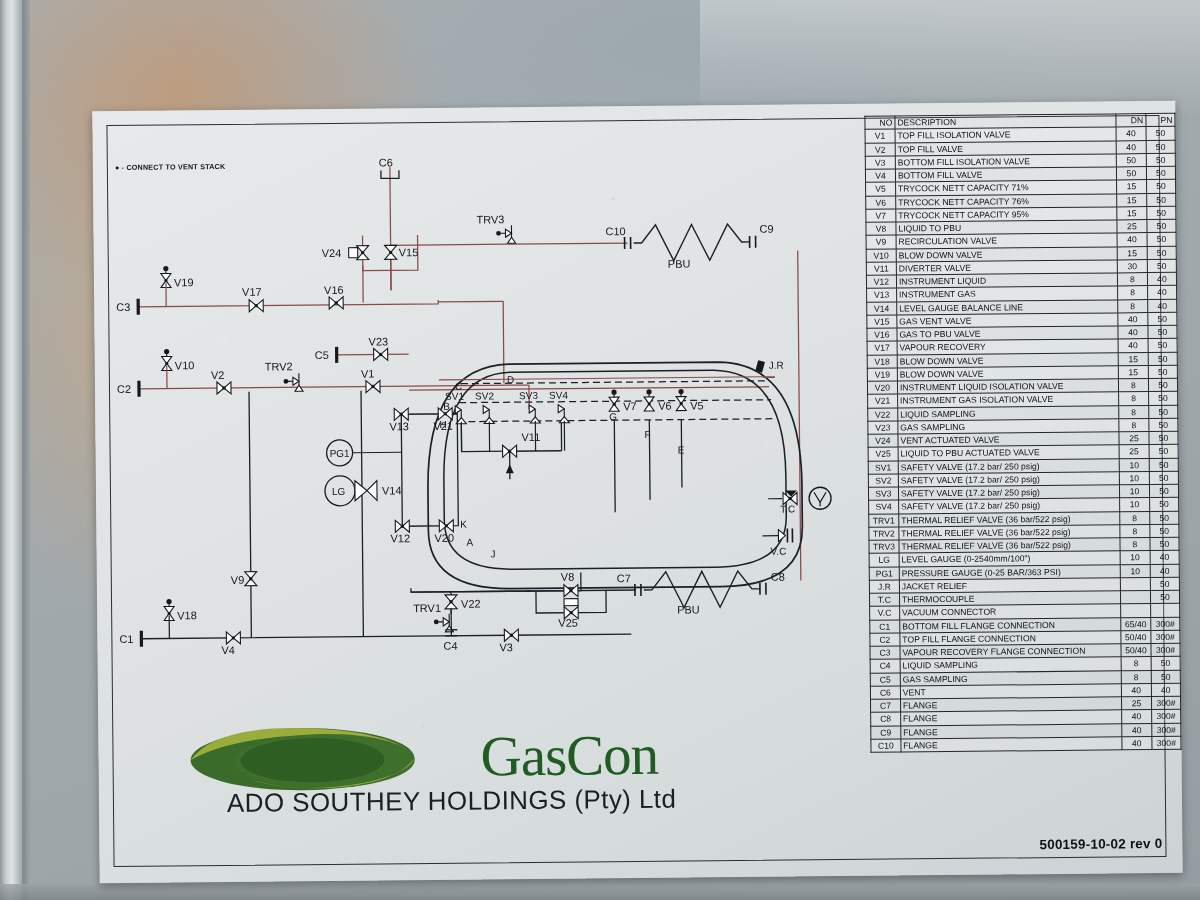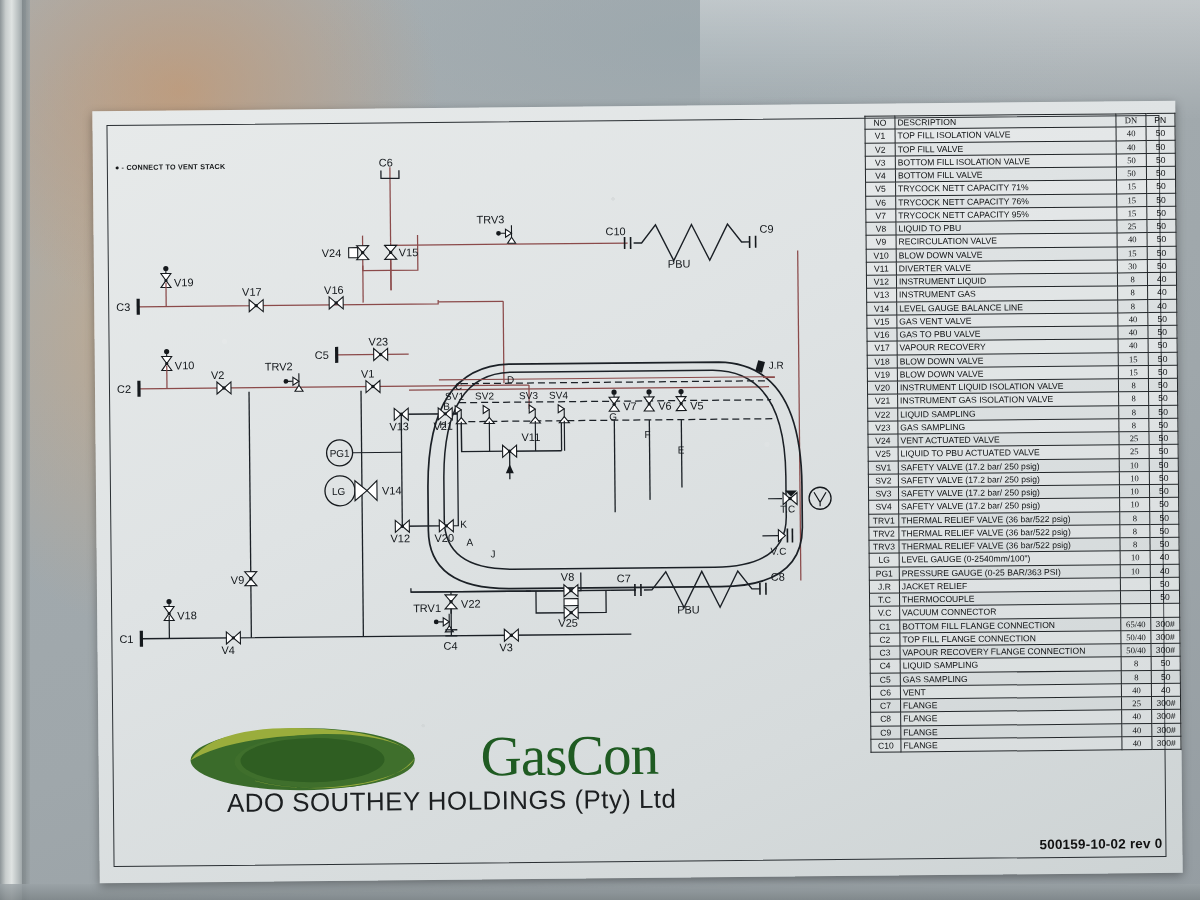--- a/index.html
+++ b/index.html
@@ -83,24 +83,24 @@
     position:absolute;left:772px;top:12px;
     border-collapse:collapse;
     font-size:8.6px;color:#101214;
     font-family:"Liberation Sans", sans-serif;
   }
   .tbl td,.tbl th{
     border:0.9px solid #23272a;
     padding:0 2px;height:12.25px;line-height:12.25px;
     white-space:nowrap;font-weight:400;
   }
-  .tbl th{font-weight:400;text-align:center;}
+  .tbl th{font-weight:400;text-align:right;}
   .c-no{width:26px;text-align:center;}
   .c-desc{width:228px;text-align:left;padding-left:3px;}
-  .c-dn{width:26px;text-align:center;font-family:Liberation Serif, serif;}
+  .c-dn{width:26px;text-align:center;}
   .c-pn{width:26px;text-align:center;}
   .tbl tr:nth-child(odd) td{background:rgba(255,255,255,.16);}
   
   text{font-family:"Liberation Sans", sans-serif;}
 </style>
 </head>
 <body>
 
 <div id="stage">
 

